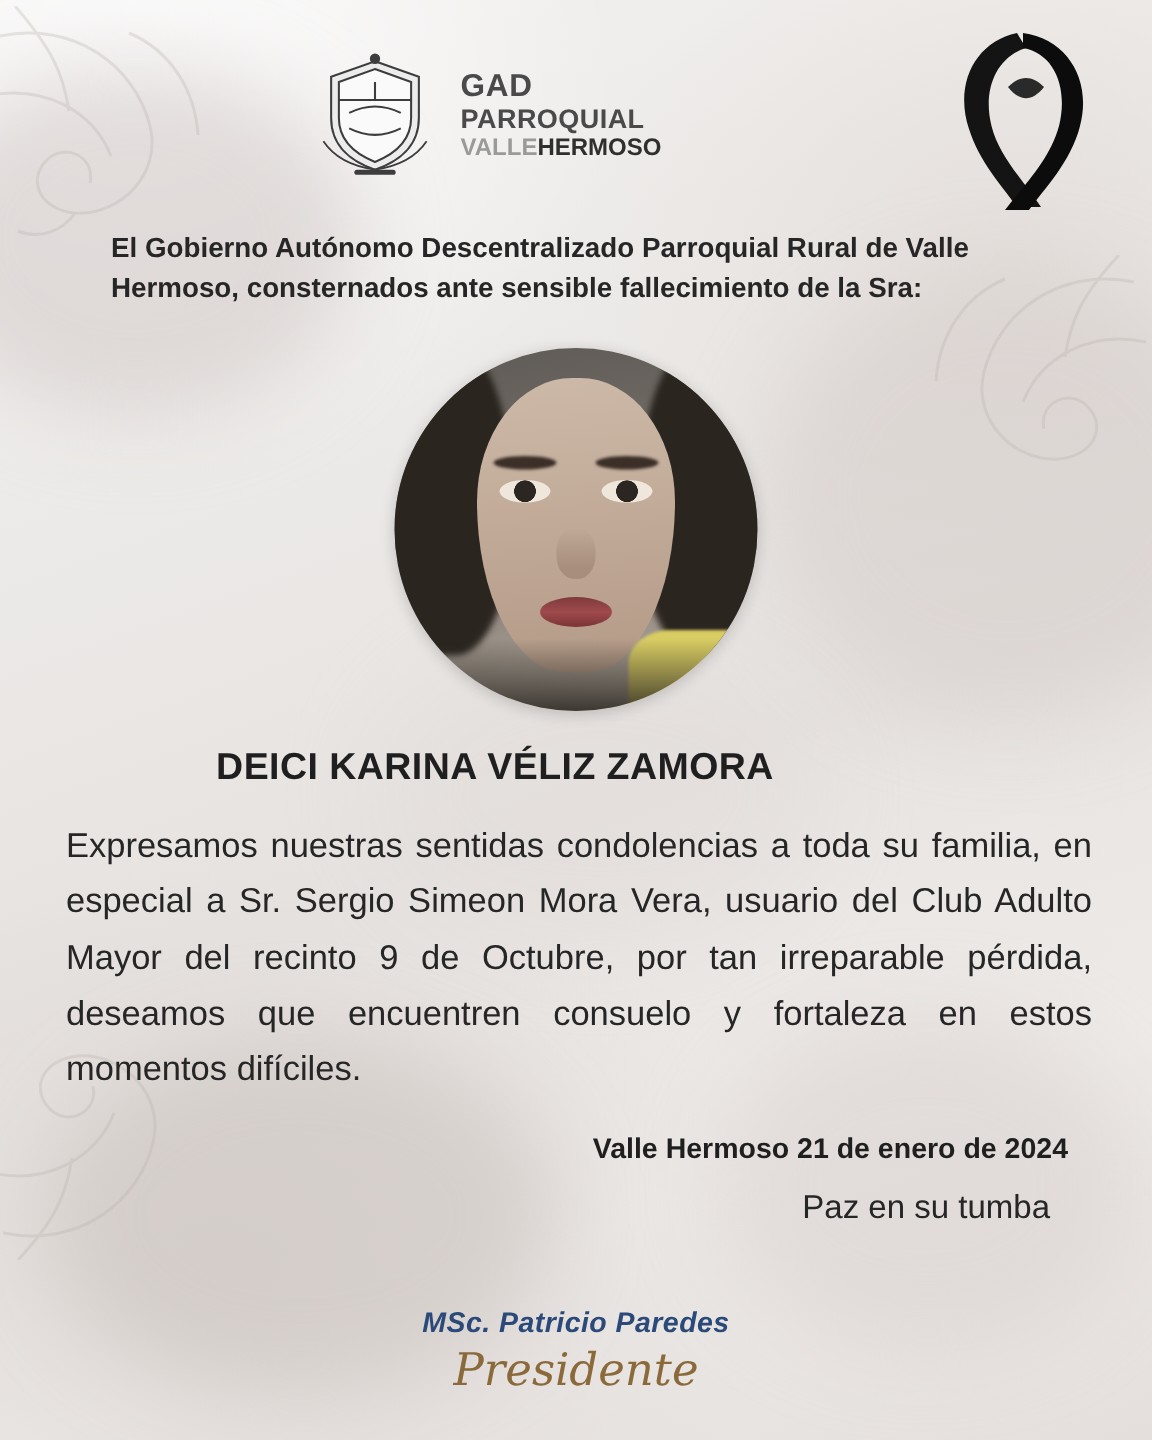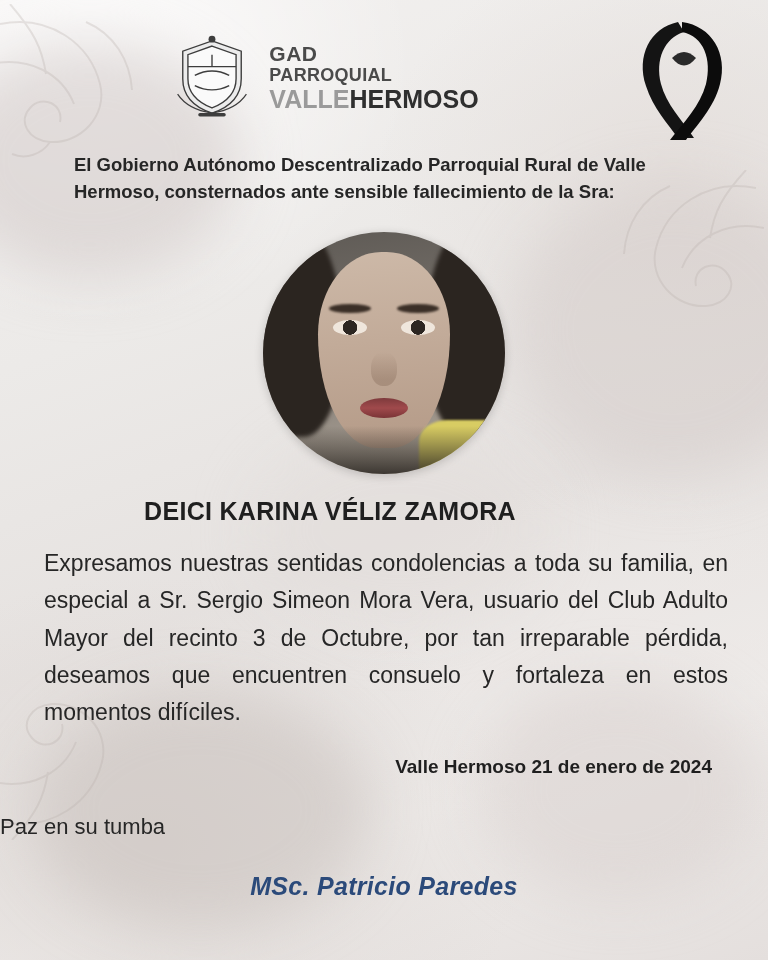--- a/index.html
+++ b/index.html
@@ -88,21 +88,21 @@
     color: #4a4a4a;
   }
   .brand .l2 {
     font-size: 18px;
     font-weight: bold;
     letter-spacing: 0.3px;
     color: #4a4a4a;
     margin-top: 2px;
   }
   .brand .l3 {
-    font-size: 25px;
+    font-size: 16px;
     font-weight: bold;
     margin-top: 3px;
     color: #9a9a9a;
   }
   .brand .l3 b {
     color: #2f2f2f;
   }
 
   .intro {
     position: absolute;
@@ -243,36 +243,36 @@
     top: 756px;
     font-size: 19px;
     font-weight: bold;
     color: #1f1f1f;
     margin-left: 44px;
   }
 
   .closing {
     position: absolute;
     left: 0;
-    top: 814px;
+    top: 792px;
     width: 700px;
-    text-align: left;
+    text-align: right;
     font-size: 22px;
     color: #262626;
   }
 
   .signature {
     position: absolute;
     left: 0;
     top: 872px;
     width: 768px;
     text-align: center;
   }
   .signature .sig-name {
-    font-size: 25px;
+    font-size: 19px;
     font-weight: bold;
     font-style: italic;
     color: #2b4a7a;
     letter-spacing: 0.3px;
   }
   .signature .sig-role {
     margin-top: 2px;
     font-size: 30px;
     font-style: italic;
     font-family: "DejaVu Serif", serif;
@@ -363,23 +363,24 @@
       <div class="eye r"></div>
       <div class="nose"></div>
       <div class="lips"></div>
       <div class="yellow"></div>
       <div class="shoulder"></div>
     </div>
   </div>
 
   <div class="deceased-name">DEICI KARINA VÉLIZ ZAMORA</div>
 
-  <div class="body-text">Expresamos nuestras sentidas condolencias a toda su familia, en especial a Sr. Sergio Simeon Mora Vera, usuario del Club Adulto Mayor del recinto 3 de Octubre, por tan irreparable pérdida, deseamos que encuentren consuelo y fortaleza en estos momentos difíciles.</div>
+  <div class="body-text">Expresamos nuestras sentidas condolencias a toda su familia, en especial a Sr. Sergio Simeon Mora Vera, usuario del Club Adulto Mayor del recinto 9 de Octubre, por tan irreparable pérdida, deseamos que encuentren consuelo y fortaleza en estos momentos difíciles.</div>
 
   <div class="place-date">Valle Hermoso 21 de enero de 2024</div>
 
   <div class="closing">Paz en su tumba</div>
 
   <div class="signature">
     <div class="sig-name">MSc. Patricio Paredes</div>
+    <div class="sig-role">Presidente</div>
   </div>
 
 </div>
 
 </body></html>

